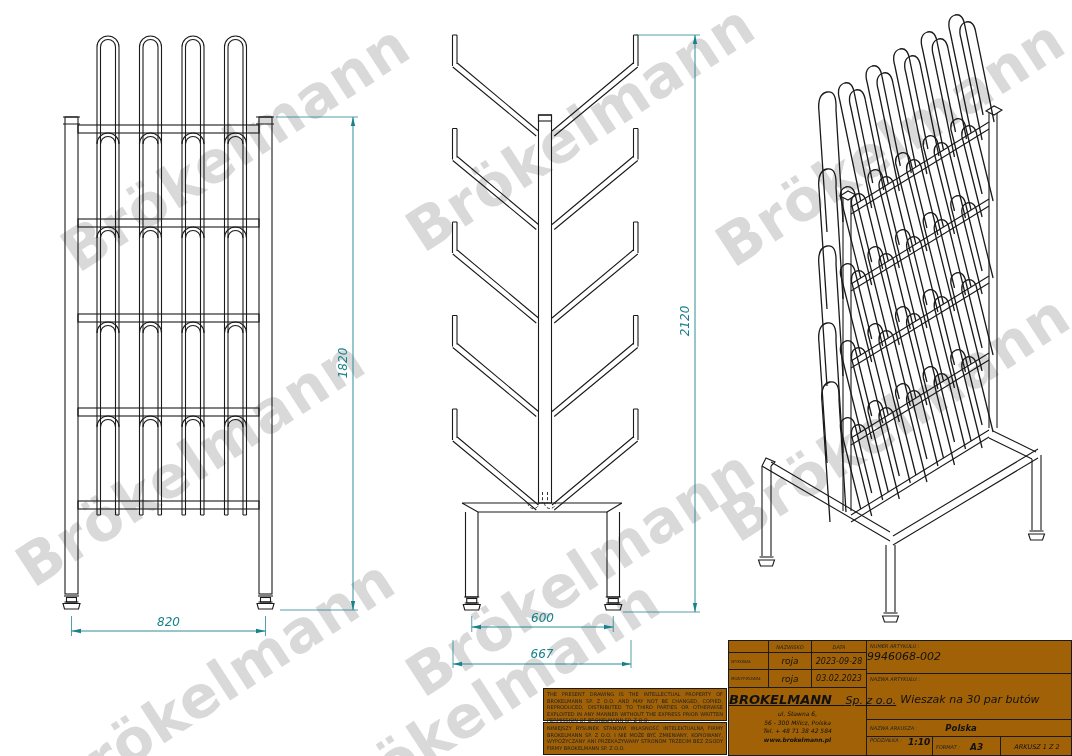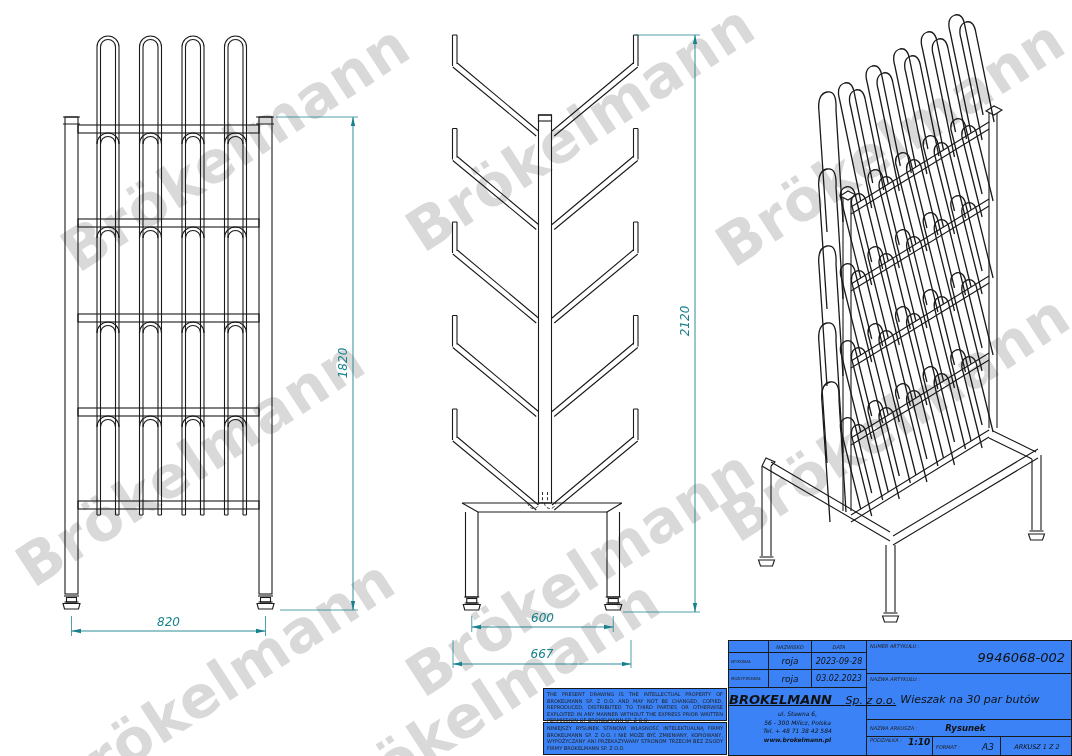--- a/index.html
+++ b/index.html
@@ -12,21 +12,21 @@
   #cad{position:absolute;left:0;top:0;z-index:1;}
   .ln{stroke:#1a1a1a;stroke-width:1.1;fill:none;}
   .lnt{stroke:#1a1a1a;stroke-width:1.3;fill:none;}
   .hid{stroke:#1a1a1a;stroke-width:0.9;fill:none;stroke-dasharray:3 2.2;}
   .dim{stroke:#17818d;stroke-width:0.9;fill:none;}
   .ext{stroke:#17818d;stroke-width:0.75;fill:none;}
   .arr{fill:#17818d;stroke:none;}
   .dimtxt{fill:#17818d;font-family:"DejaVu Sans",sans-serif;font-style:italic;font-size:12px;}
   
   #tb{position:absolute;z-index:2;font-style:italic;color:#111;}
-  .box{position:absolute;background:#3b82f6;border:1px solid #1a1a1a;box-sizing:border-box;}
+  .box{position:absolute;background:#a16207;border:1px solid #1a1a1a;box-sizing:border-box;}
   .disc{font-size:5px;font-style:normal;line-height:1.32;color:#222;padding:2px 3px;text-align:justify;}
   .lbl{font-size:5px;color:#222;}
   .cell{box-sizing:border-box;border-right:1px solid #1a1a1a;border-bottom:1px solid #1a1a1a;
         display:flex;align-items:center;justify-content:center;overflow:hidden;}
 </style>
 </head>
 <body>
 
 <div id="sheet">
 
@@ -248,37 +248,37 @@
             <div>56 - 300 Milicz, Polska</div>
             <div>Tel. + 48 71 38 42 584</div>
             <div style="font-weight:bold;">www.brokelmann.pl</div>
           </div>
         </div>
       </div>
 
       <div style="position:absolute;left:138px;top:0;width:206px;height:116px;">
         <div style="position:relative;height:33px;border-bottom:1px solid #1a1a1a;box-sizing:border-box;">
           <span class="lbl" style="position:absolute;left:3px;top:2px;">NUMER ARTYKUŁU :</span>
-          <div style="position:absolute;left:0;right:8px;top:9px;text-align:right;font-size:13px;">9946068-002</div>
+          <div style="position:absolute;left:0;right:8px;top:9px;text-align:left;font-size:11px;">9946068-002</div>
         </div>
         <div style="position:relative;height:46px;border-bottom:1px solid #1a1a1a;box-sizing:border-box;">
           <span class="lbl" style="position:absolute;left:3px;top:2px;">NAZWA ARTYKUŁU :</span>
           <div style="position:absolute;left:0;right:0;top:19px;text-align:center;font-size:11px;">Wieszak na 30 par butów</div>
         </div>
         <div style="position:relative;height:17px;border-bottom:1px solid #1a1a1a;box-sizing:border-box;display:flex;align-items:center;">
           <span class="lbl" style="margin-left:3px;">NAZWA ARKUSZA :</span>
-          <span style="font-size:8.5px;font-weight:bold;margin-left:28px;">Rysunek</span>
+          <span style="font-size:8.5px;font-weight:bold;margin-left:28px;">Polska</span>
         </div>
         <div style="display:flex;height:20px;">
           <div style="width:66px;border-right:1px solid #1a1a1a;box-sizing:border-box;display:flex;">
             <span class="lbl" style="margin-left:3px;">PODZIAŁKA :</span>
             <span style="font-size:9px;font-weight:bold;margin-left:6px;">1:10</span>
           </div>
           <div style="width:68px;border-right:1px solid #1a1a1a;box-sizing:border-box;display:flex;align-items:center;">
             <span class="lbl" style="margin-left:3px;">FORMAT :</span>
-            <span style="font-size:9px;font-weight:normal;margin-left:22px;">A3</span>
+            <span style="font-size:9px;font-weight:bold;margin-left:10px;">A3</span>
           </div>
           <div style="width:72px;display:flex;align-items:center;justify-content:center;font-size:6.5px;">ARKUSZ 1 Z 2</div>
         </div>
       </div>
     </div>
   </div>
 </div>
 
 </body></html>

